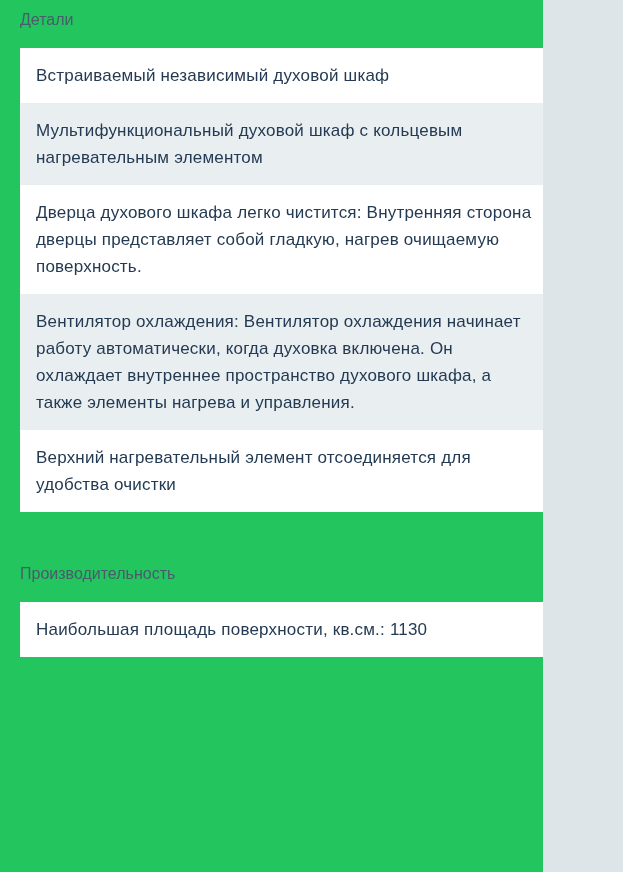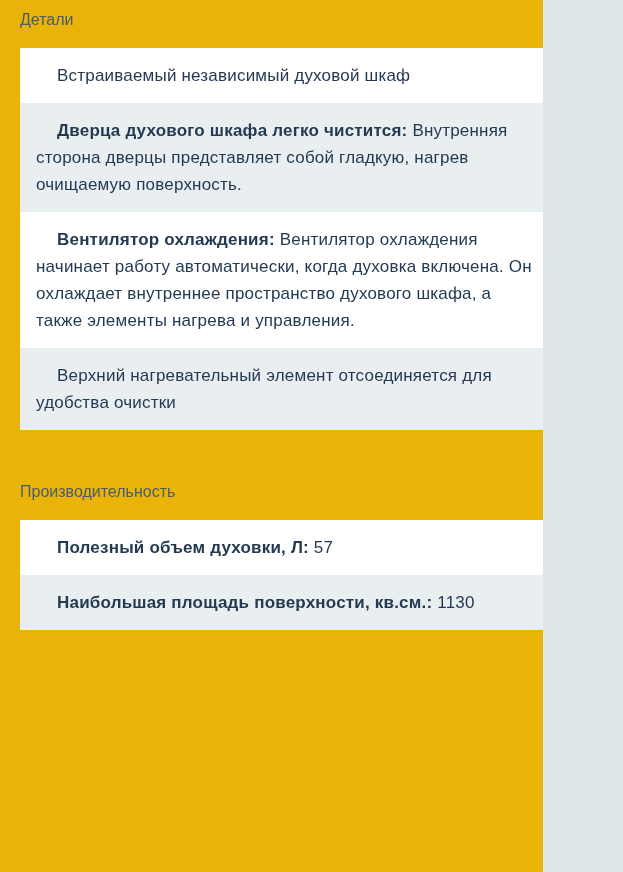--- a/index.html
+++ b/index.html
@@ -6,60 +6,60 @@
   html, body {
     width: 623px;
     height: 872px;
     overflow: hidden;
     background: #dee5e9;
     font-family: "Liberation Sans", sans-serif;
   }
   .page {
     width: 543px;
     height: 872px;
-    background: #eab308;
+    background: #22c55e;
   }
   .section:first-of-type { padding-top: 10px; }
   .section + .section { padding-top: 52px; }
   .section-title {
     font-size: 16px;
     font-weight: 400;
     line-height: 20px;
     color: #4a5c6b;
     padding: 0 20px;
     margin-bottom: 18px;
   }
   .rows { margin-left: 20px; }
   .row {
     padding: 14px 8px 14px 16px;
     font-size: 17px;
     line-height: 27px;
     color: #243a52;
     letter-spacing: 0.2px;
   }
-  .row .b { font-weight: 700; margin-left: 21px; }
+  .row .b { font-weight: 400; }
   .section .rows .row:nth-child(odd)  { background: #ffffff; }
   .section .rows .row:nth-child(even) { background: #e9eef1; }
 </style>
 </head>
 <body>
 
 <div class="page">
 
   <section class="section">
     <h2 class="section-title">Детали</h2>
     <div class="rows">
       <div class="row"><span class="b"></span><span>Встраиваемый независимый духовой шкаф</span></div>
+      <div class="row"><span class="b"></span><span>Мультифункциональный духовой шкаф с кольцевым нагревательным элементом</span></div>
       <div class="row"><span class="b">Дверца духового шкафа легко чистится:</span><span> Внутренняя сторона дверцы представляет собой гладкую, нагрев очищаемую поверхность.</span></div>
       <div class="row"><span class="b">Вентилятор охлаждения:</span><span> Вентилятор охлаждения начинает работу автоматически, когда духовка включена. Он охлаждает внутреннее пространство духового шкафа, а также элементы нагрева и управления.</span></div>
       <div class="row"><span class="b"></span><span>Верхний нагревательный элемент отсоединяется для удобства очистки</span></div>
     </div>
   </section>
 
   <section class="section">
     <h2 class="section-title">Производительность</h2>
     <div class="rows">
-      <div class="row"><span class="b">Полезный объем духовки, Л:</span><span> 57</span></div>
       <div class="row"><span class="b">Наибольшая площадь поверхности, кв.см.:</span><span> 1130</span></div>
     </div>
   </section>
 
 </div>
 
 </body></html>

